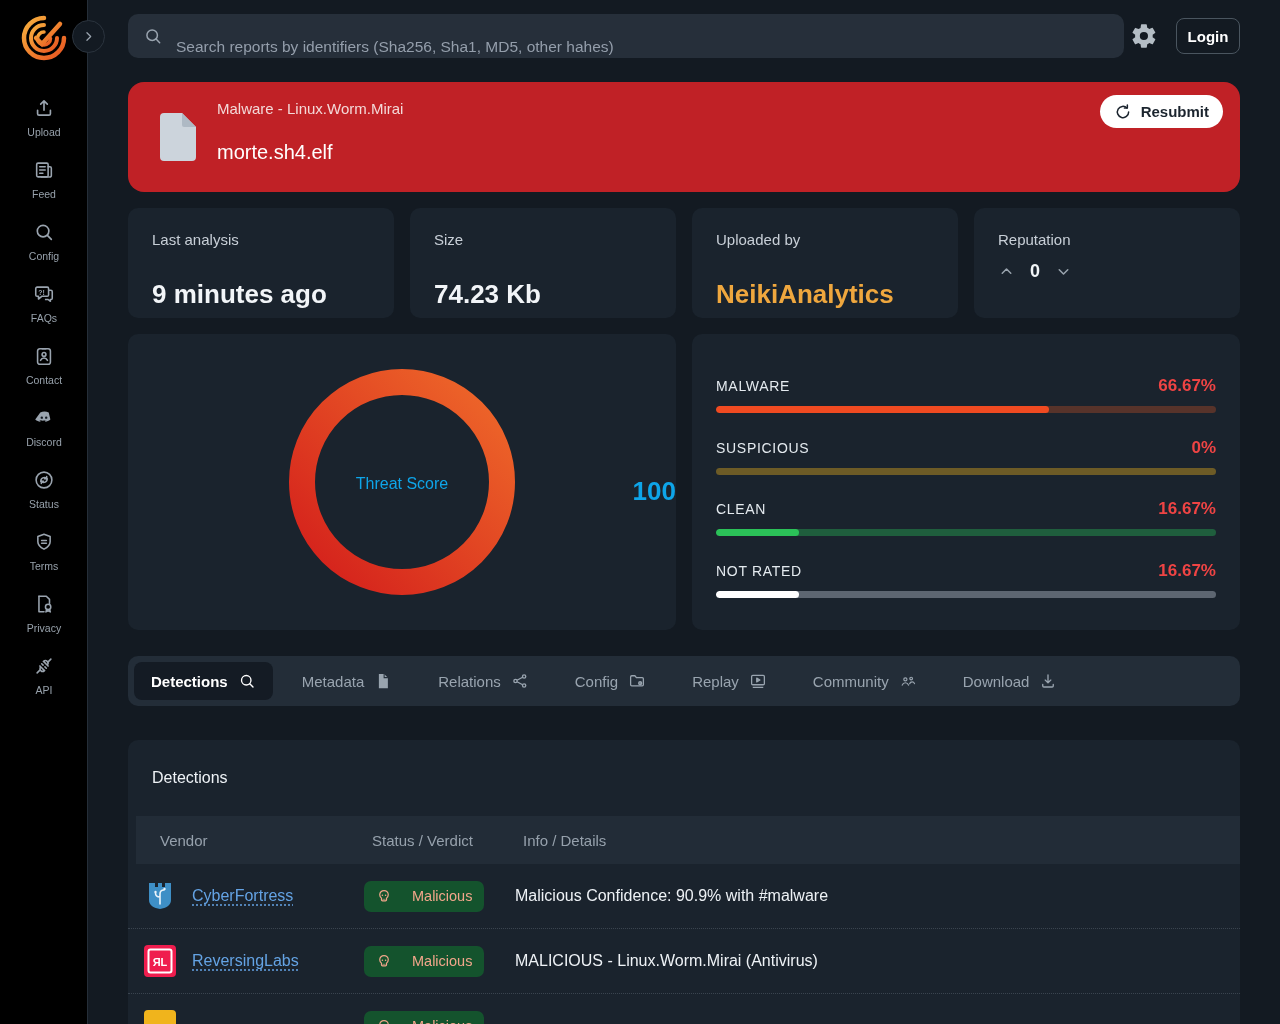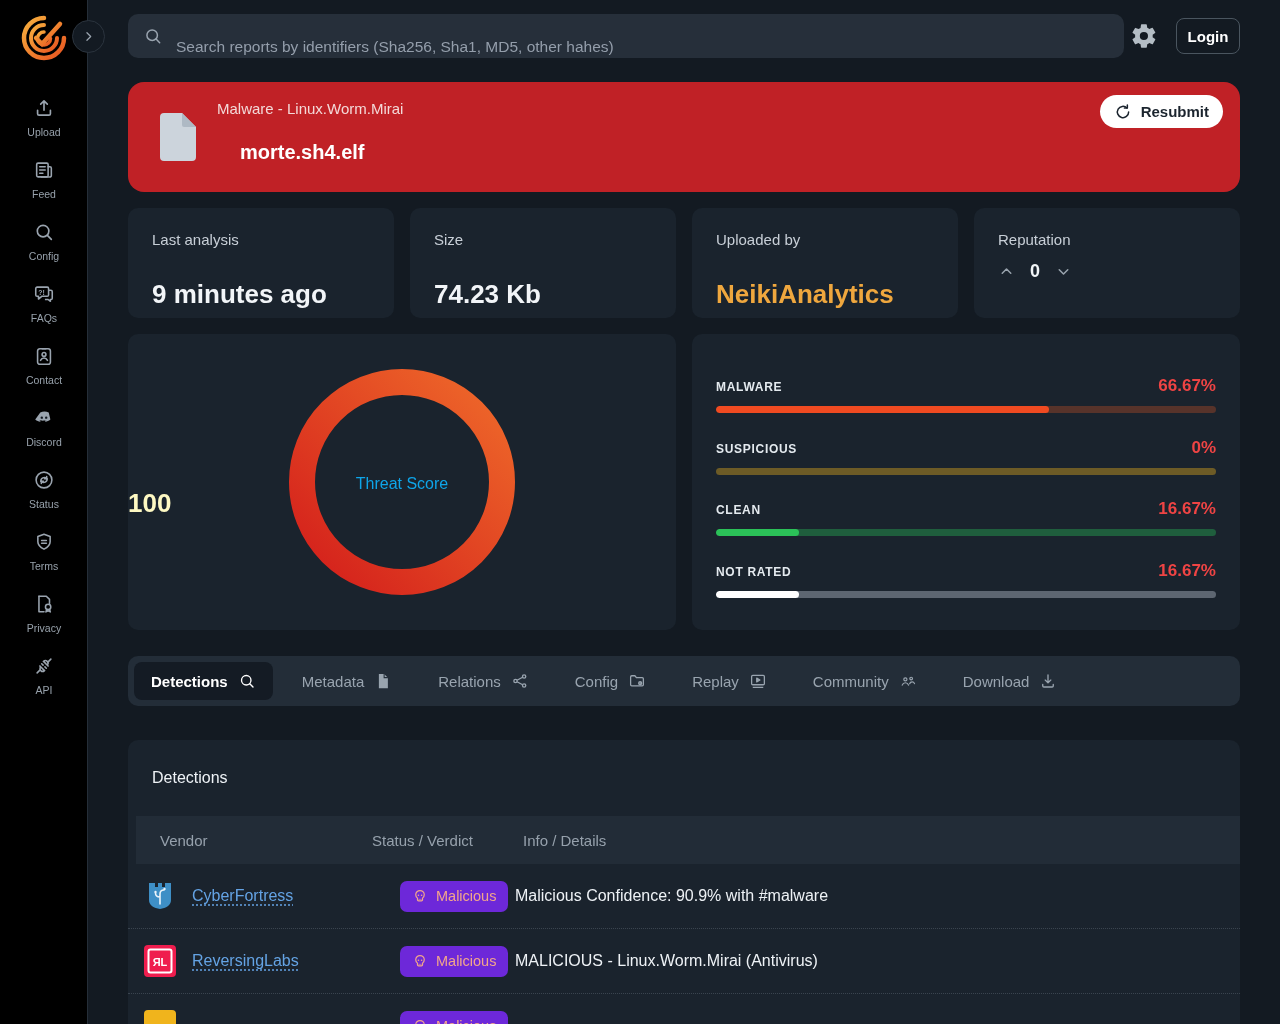--- a/index.html
+++ b/index.html
@@ -24,45 +24,45 @@
   .search-bar input { flex:1; background:transparent; border:none; outline:none; color:#dfe5ec; font-size:15.5px; font-family:inherit;margin-top:22px; }
   .search-bar input::placeholder { color:#949eab; }
   .gear-btn { position:absolute; left:1130px; top:21px; width:30px; height:30px; color:#b4bdc5; background:none; border:none; cursor:pointer; }
   .login-btn { position:absolute; left:1176px; top:18px; width:64px; height:36px; border:1px solid #4a555f; border-radius:8px;
     background:transparent; color:#fff; font-weight:bold; font-size:15px; font-family:inherit; cursor:pointer; }
 
   
   .banner { position:absolute; left:128px; top:82px; width:1112px; height:110px; background:#c02126; border-radius:16px; }
   .banner-file { position:absolute; left:28px; top:31px; width:40px; height:48px; }
   .banner-class { position:absolute; left:89px; top:18px; font-size:15px; color:#f3d9d8; }
-  .banner-filename { position:absolute; left:89px; top:59px; font-size:20px; font-weight:bold; color:#ffffff;margin-left:23px; }
+  .banner-filename { position:absolute; left:89px; top:59px; font-size:20px; font-weight:normal; color:#ffffff; }
   .resubmit-btn { position:absolute; right:17px; top:13px; height:33px; border-radius:17px; background:#ffffff; border:none;
     display:flex; align-items:center; gap:9px; padding:0 14px; color:#1b242e; font-weight:bold; font-size:15px; font-family:inherit; cursor:pointer; }
   .resubmit-btn .rico { width:18px; height:18px; }
 
   
   .summary-card { position:absolute; top:208px; width:266px; height:110px; background:#1a232d; border-radius:10px; padding:23px 24px; }
   .sc-label { font-size:15px; color:#c8cfd7; }
   .sc-value { margin-top:31px; font-size:26px; font-weight:bold; color:#f2f5f8; }
   .sc-value.amber { color:#efa73e; }
   .rep-row { margin-top:13px; display:flex; align-items:center; gap:15px; }
   .rep-chevron { width:17px; height:17px; color:#98a2ac; cursor:pointer; }
   .rep-value { font-size:18px; font-weight:bold; color:#f2f5f8; }
 
   
   .threat-panel { position:absolute; left:128px; top:334px; width:548px; height:296px; background:#1a232d; border-radius:10px; }
   .ring { position:absolute; left:156px; top:30px; width:236px; height:236px; }
   .ts-label { position:absolute; left:0; top:127px; width:100%; text-align:center; font-size:16px; color:#0ea5e9;margin-top:14px; }
-  .ts-score { position:absolute; left:0; top:154px; width:100%; text-align:left; font-size:26px; font-weight:bold; color:#fef9c3; }
+  .ts-score { position:absolute; left:0; top:142px; width:100%; text-align:right; font-size:26px; font-weight:bold; color:#0ea5e9; }
 
   
   .scores-panel { position:absolute; left:692px; top:334px; width:548px; height:296px; background:#1a232d; border-radius:10px;
     padding:42px 24px 32px; display:flex; flex-direction:column; justify-content:space-between; }
   .score-head { display:flex; justify-content:space-between; align-items:baseline; margin-bottom:10px; }
-  .score-label { font-size:12px; font-weight:bold; letter-spacing:.7px; color:#e4eaef; }
+  .score-label { font-size:14px; font-weight:normal; letter-spacing:.7px; color:#e4eaef; }
   .score-value { font-size:17px; font-weight:bold; color:#ef4444; }
   .score-track { height:7px; border-radius:4px; overflow:hidden; }
   .score-fill { height:100%; border-radius:4px; }
 
   
   .tabbar { position:absolute; left:128px; top:656px; width:1112px; height:50px; background:#232d38; border-radius:10px;
     display:flex; align-items:center; padding:0 6px; gap:12px; }
   .tab { display:flex; align-items:center; gap:10px; height:38px; padding:0 17px; border-radius:8px; color:#99a4af; font-size:15px; cursor:pointer; }
   .tab.active { background:#141b24; color:#ffffff; font-weight:bold; }
   .tab .tico { width:18px; height:18px; }
@@ -70,22 +70,22 @@
   
   .detections-panel { position:absolute; left:128px; top:740px; width:1112px; height:320px; background:#1a232d; border-radius:10px 10px 0 0; }
   .det-title { height:76px; display:flex; align-items:center; padding-left:24px; font-size:16px; color:#eef2f6; }
   .det-header { height:48px; background:#222c37; display:grid; grid-template-columns:212px 151px 1fr; align-items:center;
     padding:0 24px; color:#96a1ac; font-size:15px;margin-left:8px; }
   .det-row { height:65px; display:grid; grid-template-columns:48px 172px 151px 1fr; align-items:center;
     padding:0 24px 0 16px; border-bottom:1px dotted #3a444f; }
   .v-logo { width:32px; height:32px; }
   .v-logo-sq { width:32px; height:32px; border-radius:4px; }
   .vendor-link { color:#64a3e4; font-size:16px; text-decoration:underline dotted; text-underline-offset:4px; cursor:pointer; }
-  .verdict-badge { display:inline-flex; align-items:center; gap:8px; height:31px; padding:0 12px; border-radius:7px;
-    background:#6d28d9; color:#f2a68b; font-size:14.5px;margin-left:36px; }
+  .verdict-badge { display:inline-flex; align-items:center; gap:20px; height:31px; padding:0 12px; border-radius:7px;
+    background:#14532d; color:#f2a68b; font-size:14.5px; }
   .verdict-badge .bico { width:16px; height:16px; }
   .det-info { color:#eef2f6; font-size:16px; }
 
   svg { display:block; }
 </style>
 </head>
 <body>
 
 <svg width="0" height="0" style="position:absolute">
   <defs>

